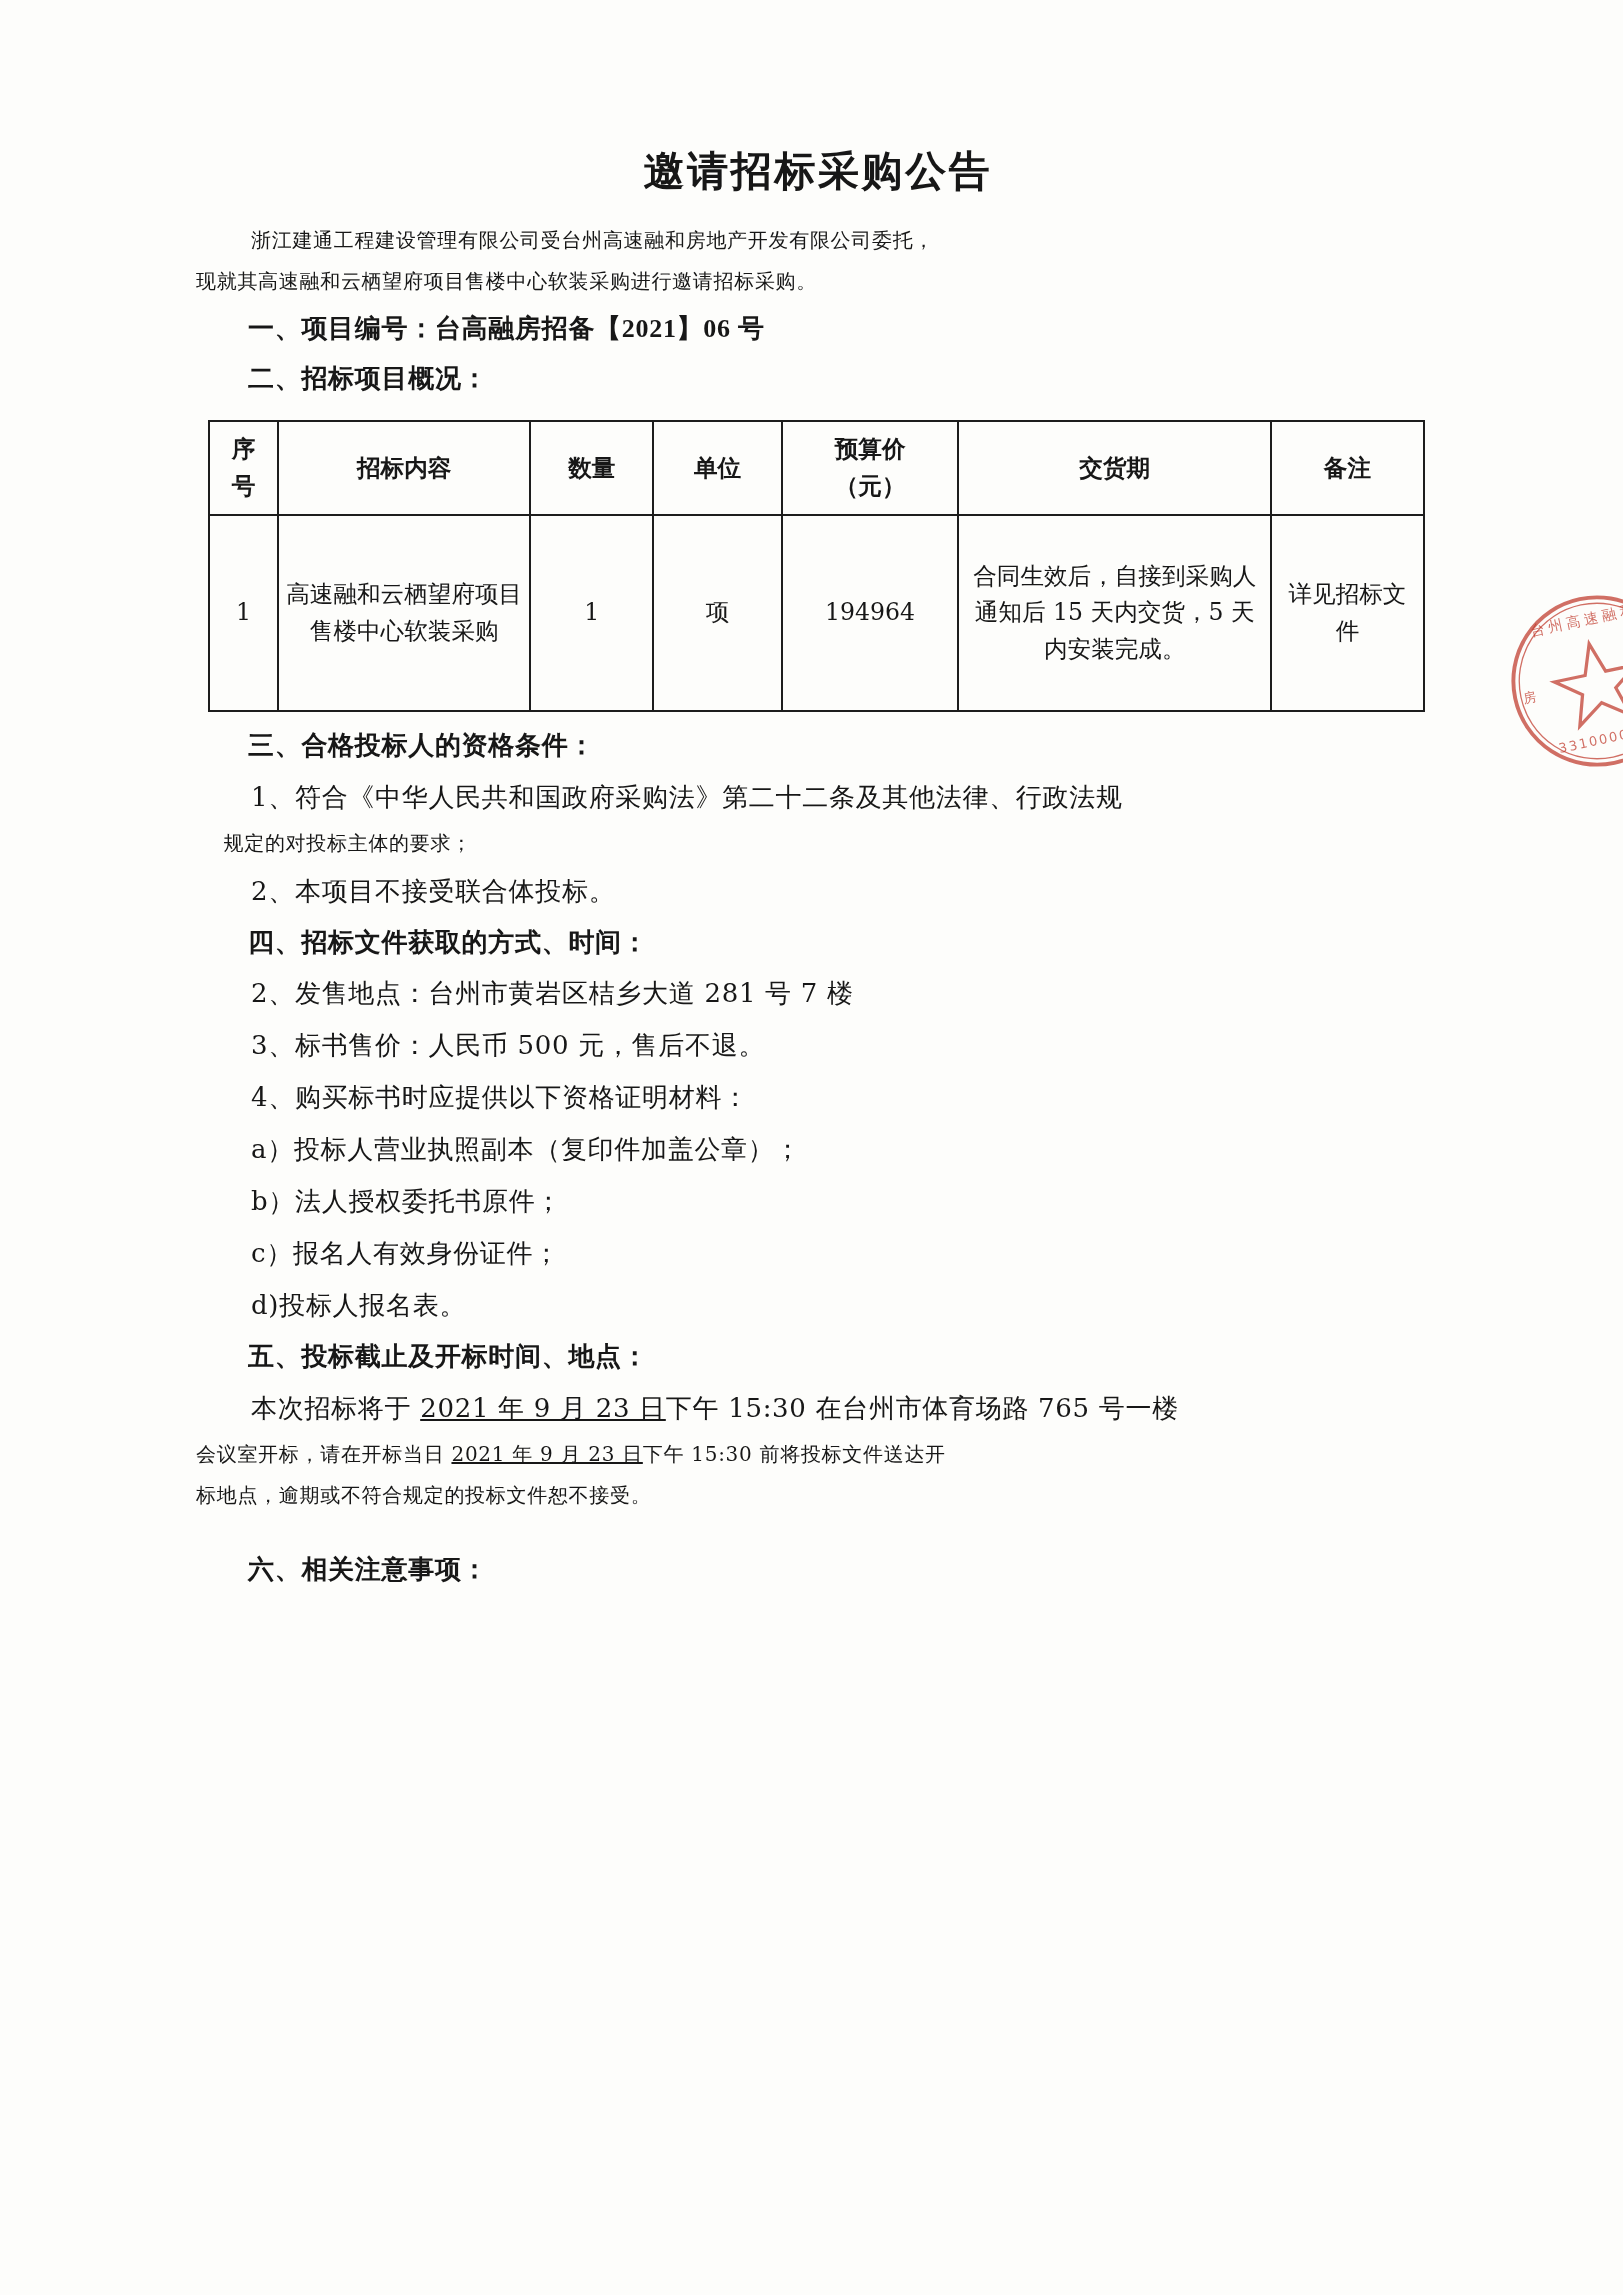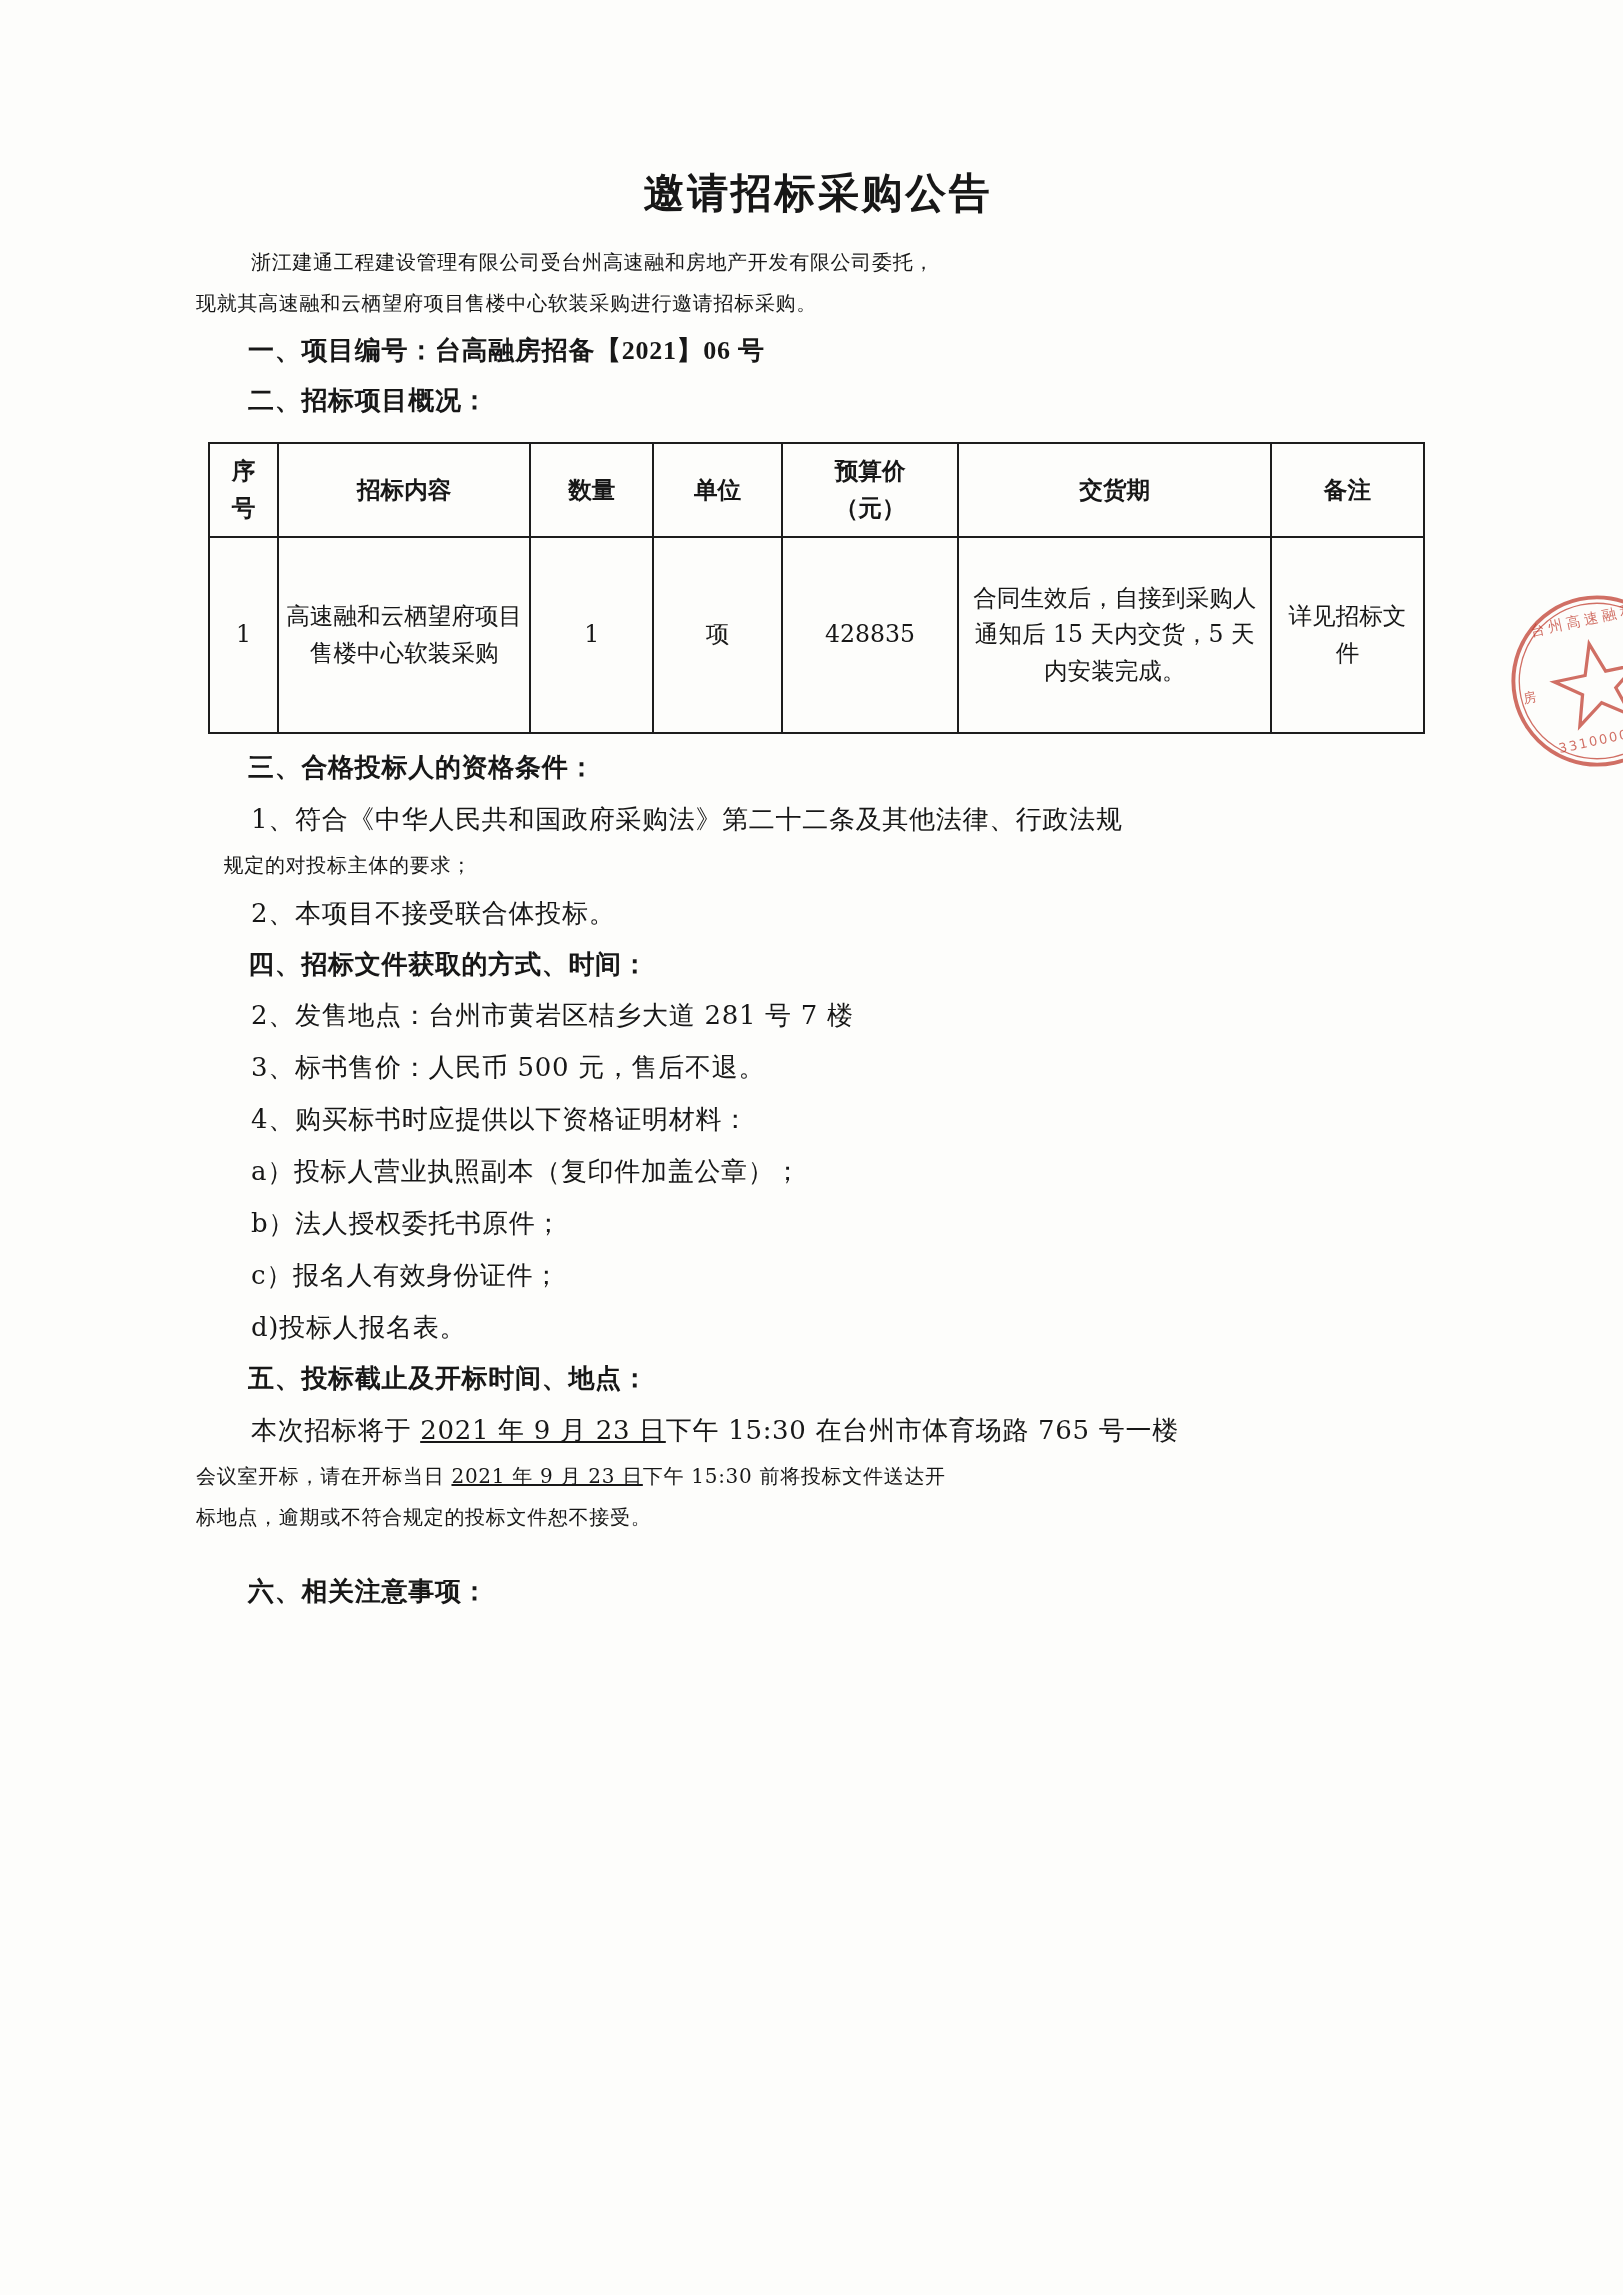--- a/index.html
+++ b/index.html
@@ -12,21 +12,21 @@
     width: 1623px;
     height: 2295px;
     background: #fdfdfb;
     font-family: "DejaVu Serif", "Liberation Serif", serif;
     color: #171717;
     overflow: hidden;
   }
   .sheet {
     position: absolute;
     left: 196px;
-    top: 166px;
+    top: 144px;
     width: 1244px;
   }
   .doc-title {
     text-align: center;
     font-size: 41px;
     font-weight: bold;
     letter-spacing: 2.6px;
     margin: 0 0 23.6px 0;
     font-family: "DejaVu Sans", "Liberation Sans", sans-serif;
   }
@@ -137,21 +137,21 @@
           <th class="col-delivery">交货期</th>
           <th class="col-remark">备注</th>
         </tr>
       </thead>
       <tbody>
         <tr class="bodytxt">
           <td>1</td>
           <td class="cell-left">高速融和云栖望府项目售楼中心软装采购</td>
           <td>1</td>
           <td>项</td>
-          <td>428835</td>
+          <td>194964</td>
           <td class="cell-left">合同生效后，自接到采购人通知后 15 天内交货，5 天内安装完成。</td>
           <td>详见招标文件</td>
         </tr>
       </tbody>
     </table>
 
     <p class="lead l1">三、合格投标人的资格条件：</p>
     <p class="item">1、符合《中华人民共和国政府采购法》第二十二条及其他法律、行政法规</p>
     <p class="para indent1">规定的对投标主体的要求；</p>
     <p class="item">2、本项目不接受联合体投标。</p>

